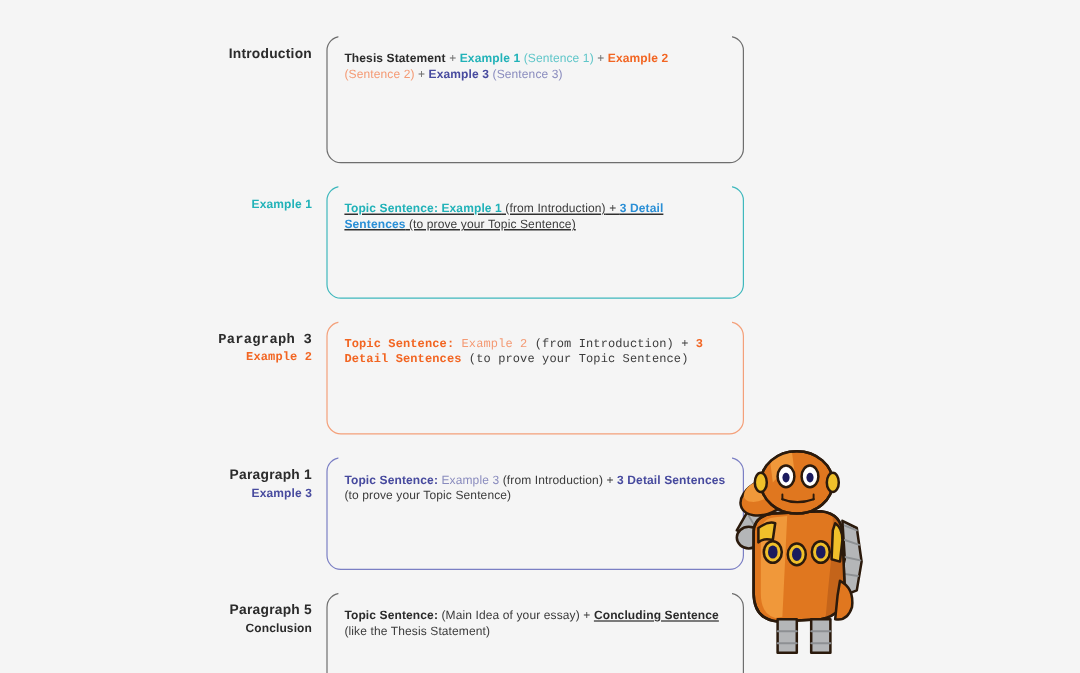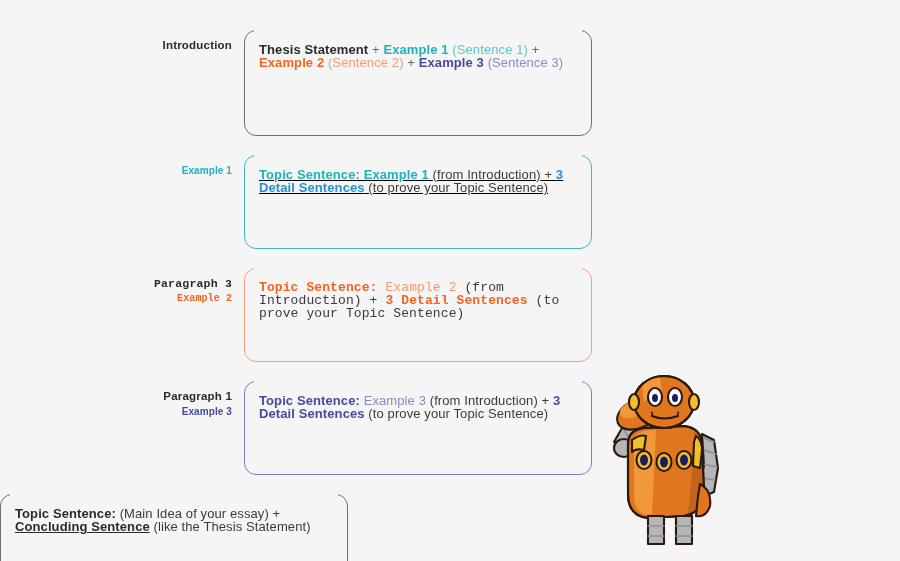--- a/index.html
+++ b/index.html
@@ -19,20 +19,21 @@
     background: #f5f5f5;
   }
 
   
   .row {
     position: absolute;
     left: 0;
     width: 900px;
     display: flex;
     align-items: flex-start;
+    padding-left: 28px;
   }
 
   .label-col {
     width: 244px;
     padding-right: 12px;
     text-align: right;
     flex: 0 0 244px;
     padding-top: 8px;
   }
 
@@ -69,21 +70,21 @@
     content: "";
     position: absolute;
     left: 9px;
     right: 9px;
     top: -2px;
     height: 4px;
     background: #f5f5f5;
   }
 
   .card-text {
-    font-size: 13px;
+    font-size: 10px;
     line-height: 13.2px;
     color: #3b3b3b;
     letter-spacing: .1px;
   }
 
   .card-text b { font-weight: bold; }
 
   
   #robot {
     position: absolute;
@@ -128,20 +129,24 @@
       <div class="row" style="top: 381px;">
         <div class="label-col">
           <div class="label-main">Paragraph 1</div>
           <div class="label-sub" style="color: rgb(71, 74, 158);">Example 3</div>
         </div>
         <div class="card" style="border-color: rgb(123, 127, 196); height: 94px;">
           <p class="card-text"><b style="color: rgb(71, 74, 158);">Topic Sentence:</b><span style="color: rgb(138, 140, 190);"> Example 3</span><span style="color: rgb(59, 59, 59);"> (from Introduction)</span><span style="color: rgb(59, 59, 59);"> + </span><b style="color: rgb(71, 74, 158);">3 Detail Sentences</b><span style="color: rgb(59, 59, 59);"> (to prove your Topic Sentence)</span></p>
         </div>
       </div>
       <div class="row" style="top: 494px;">
+        <div class="label-col">
+          <div class="label-main">Paragraph 5</div>
+          <div class="label-sub" style="color: rgb(43, 43, 43);">Conclusion</div>
+        </div>
         <div class="card" style="border-color: rgb(110, 110, 110); height: 94px;">
           <p class="card-text"><b style="color: rgb(43, 43, 43);">Topic Sentence:</b><span style="color: rgb(59, 59, 59);"> (Main Idea of your essay)</span><span style="color: rgb(59, 59, 59);"> + </span><b style="color: rgb(43, 43, 43); text-decoration: underline;">Concluding Sentence</b><span style="color: rgb(59, 59, 59);"> (like the Thesis Statement)</span></p>
         </div>
       </div>
     </div>
 
   <svg id="robot" viewBox="0 0 135 175">
     <g stroke="#2b1a0c" stroke-width="2.1" stroke-linejoin="round" stroke-linecap="round">
 
       <path d="M104 62 L116 68 L120 96 L116 120 L106 124 L100 118 L106 94 Z" fill="#b4b6b8"></path>

